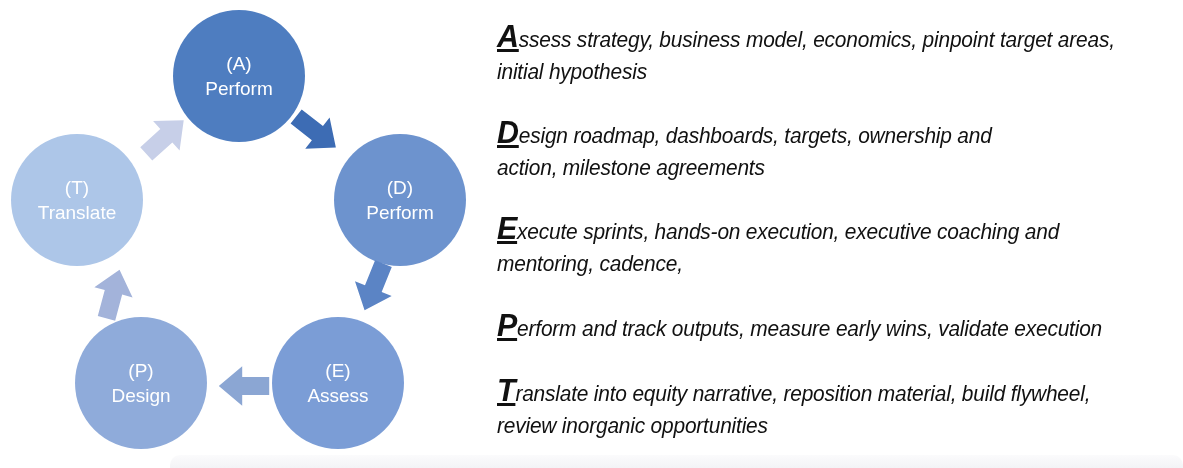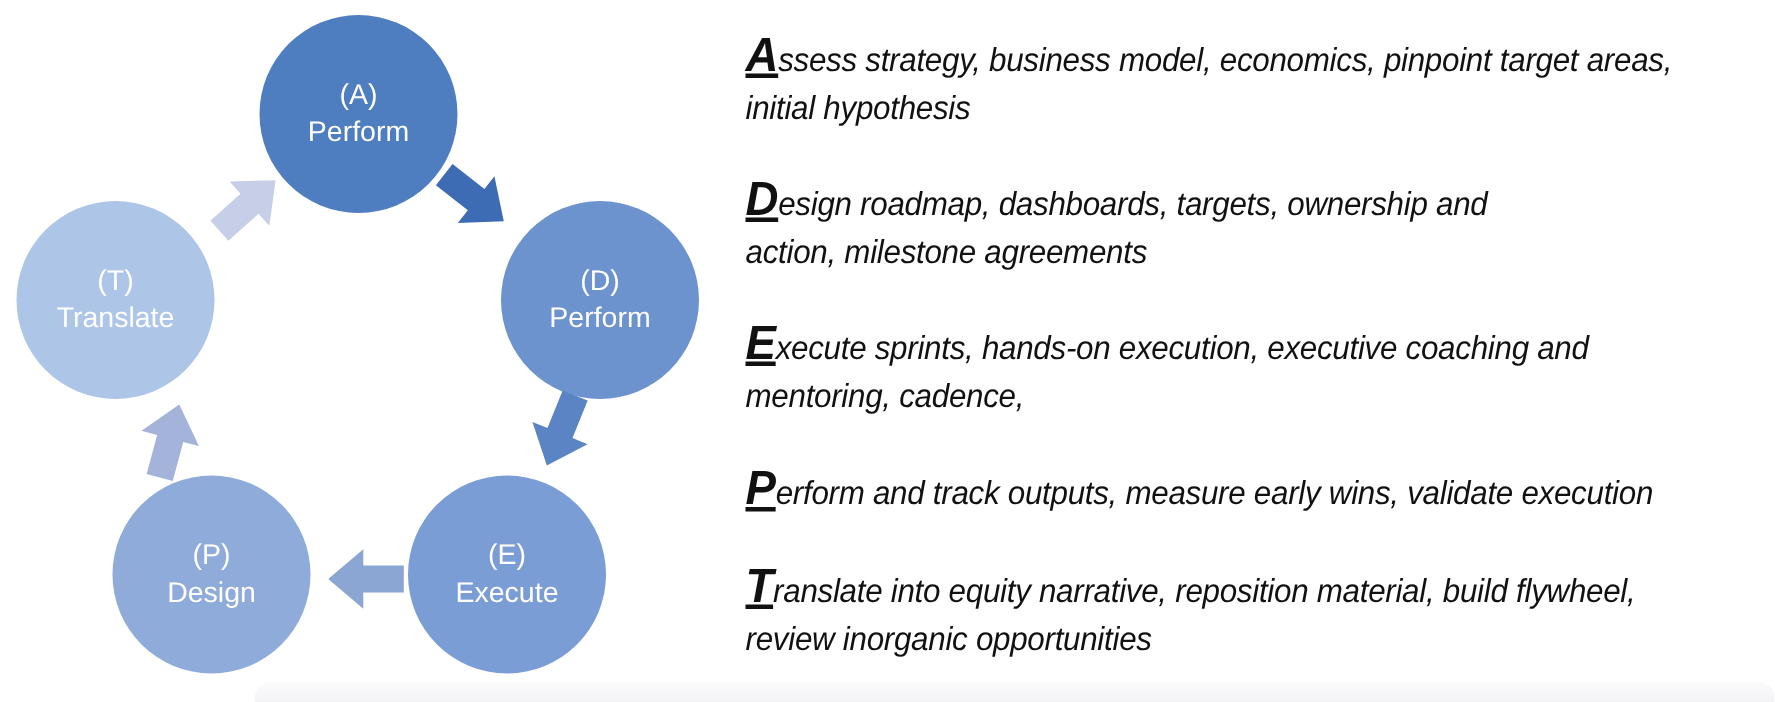--- a/index.html
+++ b/index.html
@@ -81,21 +81,21 @@
     <div class="circle c-assess" style="background: rgb(78, 125, 192);">
       <span>(A)</span>
       <span>Perform</span>
     </div>
     <div class="circle c-design" style="background: rgb(109, 147, 206);">
       <span>(D)</span>
       <span>Perform</span>
     </div>
     <div class="circle c-execute" style="background: rgb(123, 157, 214);">
       <span>(E)</span>
-      <span>Execute</span>
+      <span>Assess</span>
     </div>
     <div class="circle c-perform" style="background: rgb(143, 171, 218);">
       <span>(P)</span>
       <span>Design</span>
     </div>
     <div class="circle c-translate" style="background: rgb(173, 198, 232);">
       <span>(T)</span>
       <span>Translate</span>
     </div>
 

